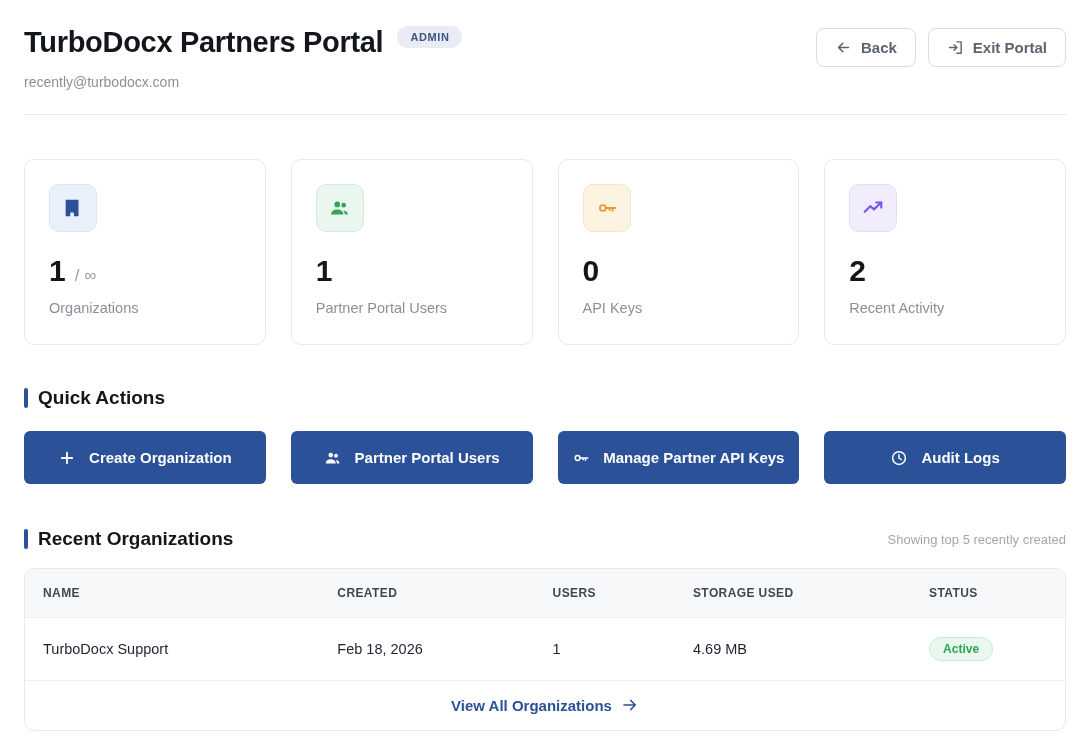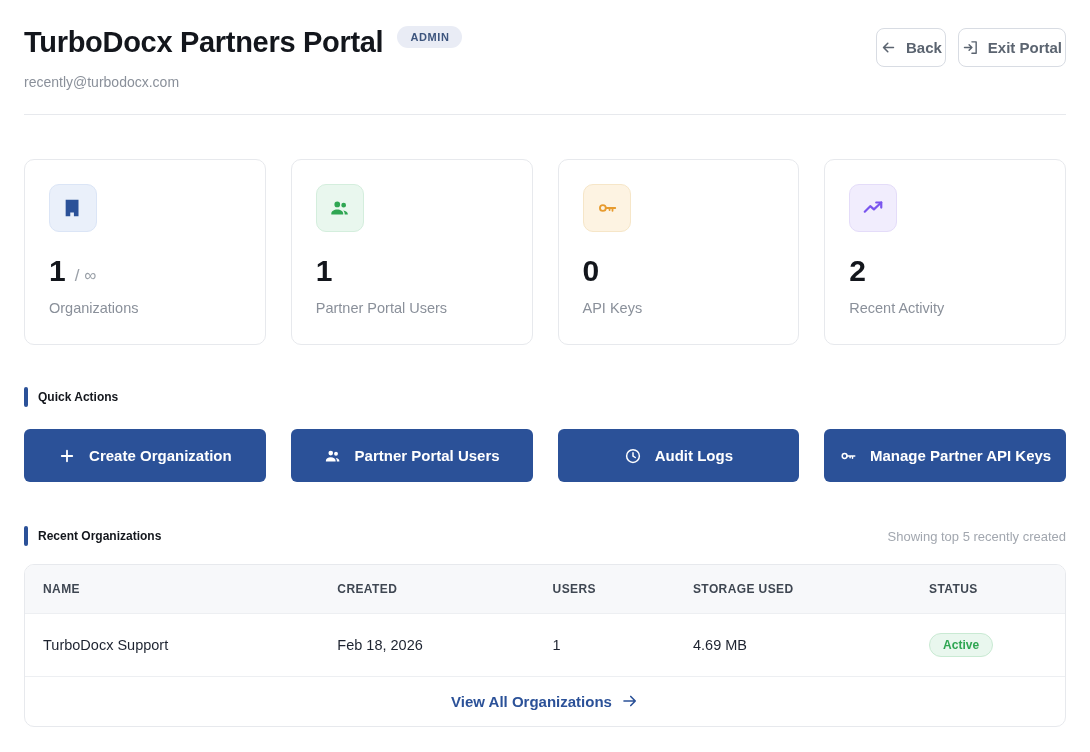--- a/index.html
+++ b/index.html
@@ -17,21 +17,21 @@
   .page-title { font-size: 29px; font-weight: 700; letter-spacing: -0.3px; color: #13161c; }
   .admin-badge {
     background: #e9ecf5; color: #3d557e;
     font-size: 11px; font-weight: 700; letter-spacing: 0.6px;
     padding: 5px 13px; border-radius: 13px;
   }
   .header-actions { display: flex; gap: 12px; margin-top: 2px; }
   .ghost-btn {
     display: inline-flex; align-items: center; gap: 9px;
     border: 1px solid #d8dce3; background: #fff; border-radius: 8px;
-    padding: 10px 3px; font-size: 15px; font-weight: 600; color: #5b6470;
+    padding: 10px 18px; font-size: 15px; font-weight: 600; color: #5b6470;
     font-family: inherit; cursor: pointer;
   }
   .ghost-btn svg { width: 17px; height: 17px; }
   .email { color: #8a909a; font-size: 14px; margin-top: 15px; }
   .divider { border: none; border-top: 1px solid #e7e9ed; margin: 24px 0 0; }
 
   
   .stats { display: grid; grid-template-columns: repeat(4, 1fr); gap: 25px; margin-top: 44px; }
   .stat-card { border: 1px solid #e7e9ed; border-radius: 10px; padding: 24px 24px 28px; background: #fff; }
   .stat-icon {
@@ -41,21 +41,21 @@
   .stat-icon svg { width: 22px; height: 22px; }
   .ic-blue   { color: var(--primary); background: #eaf0fa; border-color: #dbe5f6; }
   .ic-green  { color: var(--green);   background: #e9f7ee; border-color: #d4eedd; }
   .ic-amber  { color: var(--amber);   background: #fdf3e2; border-color: #f6e6c8; }
   .ic-purple { color: var(--purple);  background: #f1edfd; border-color: #e4dcf9; }
   .stat-value { font-size: 30px; font-weight: 700; margin-top: 22px; display: flex; align-items: baseline; gap: 9px; color: #13161c; }
   .stat-suffix { font-size: 17px; color: #9aa0a8; font-weight: 400; }
   .stat-label { color: #8a909a; font-size: 14.5px; margin-top: 12px; }
 
   
-  .section-title { display: flex; align-items: center; gap: 10px; font-size: 12px; font-weight: 700; color: #13161c; }
+  .section-title { display: flex; align-items: center; gap: 10px; font-size: 19px; font-weight: 700; color: #13161c; }
   .section-bar { width: 4px; height: 20px; background: var(--primary); border-radius: 2px; }
 
   
   .quick-actions { margin-top: 42px; }
   .qa-grid { display: grid; grid-template-columns: repeat(4, 1fr); gap: 25px; margin-top: 22px; }
   .qa-btn {
     background: var(--primary); color: #fff; border: none; border-radius: 6px;
     height: 53px; display: flex; align-items: center; justify-content: center; gap: 13px;
     font-size: 15px; font-weight: 700; font-family: inherit; cursor: pointer;
   }
@@ -197,34 +197,34 @@
         <span style="display:flex;">
           <svg viewBox="0 0 24 24" fill="currentColor" width="18" height="18">
               <path d="M9 11.2a3.1 3.1 0 100-6.2 3.1 3.1 0 000 6.2zm7 .3a2.6 2.6 0 100-5.2 2.6 2.6 0 000 5.2zM2.5 18.4c0-2.9 2.9-4.7 6.5-4.7s6.5 1.8 6.5 4.7v.8h-13v-.8zm14.6.8v-.9c0-1.5-.6-2.8-1.6-3.7 2.9.3 5 1.7 5 3.9v.7h-3.4z"></path>
             </svg>
         </span>
         <span>Partner Portal Users</span>
       </button>
       <button class="qa-btn">
         <span style="display:flex;">
           <svg viewBox="0 0 24 24" fill="none" stroke="currentColor" stroke-width="2" stroke-linecap="round" width="18" height="18">
+              <circle cx="7.5" cy="12" r="3.2"></circle>
+              <path d="M10.7 12H21M18 12v3M14.8 12v2.3"></path>
+            </svg>
+        </span>
+        <span>Manage Partner API Keys</span>
+      </button>
+      <button class="qa-btn">
+        <span style="display:flex;">
+          <svg viewBox="0 0 24 24" fill="none" stroke="currentColor" stroke-width="2" stroke-linecap="round" width="18" height="18">
               <circle cx="12" cy="12" r="8.5"></circle>
               <path d="M12 7.5V12l3 2"></path>
             </svg>
         </span>
         <span>Audit Logs</span>
-      </button>
-      <button class="qa-btn">
-        <span style="display:flex;">
-          <svg viewBox="0 0 24 24" fill="none" stroke="currentColor" stroke-width="2" stroke-linecap="round" width="18" height="18">
-              <circle cx="7.5" cy="12" r="3.2"></circle>
-              <path d="M10.7 12H21M18 12v3M14.8 12v2.3"></path>
-            </svg>
-        </span>
-        <span>Manage Partner API Keys</span>
       </button>
     </div>
   </div>
 
   <div class="recent">
     <div class="recent-head">
       <div class="section-title">
         <span class="section-bar"></span>
         <span>Recent Organizations</span>
       </div>

